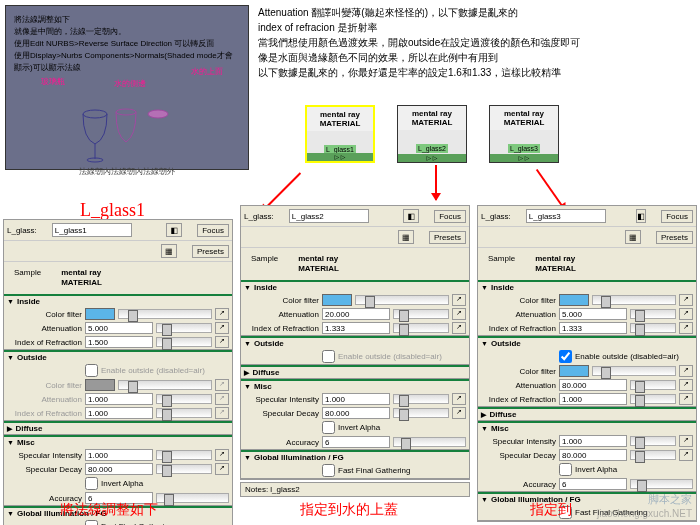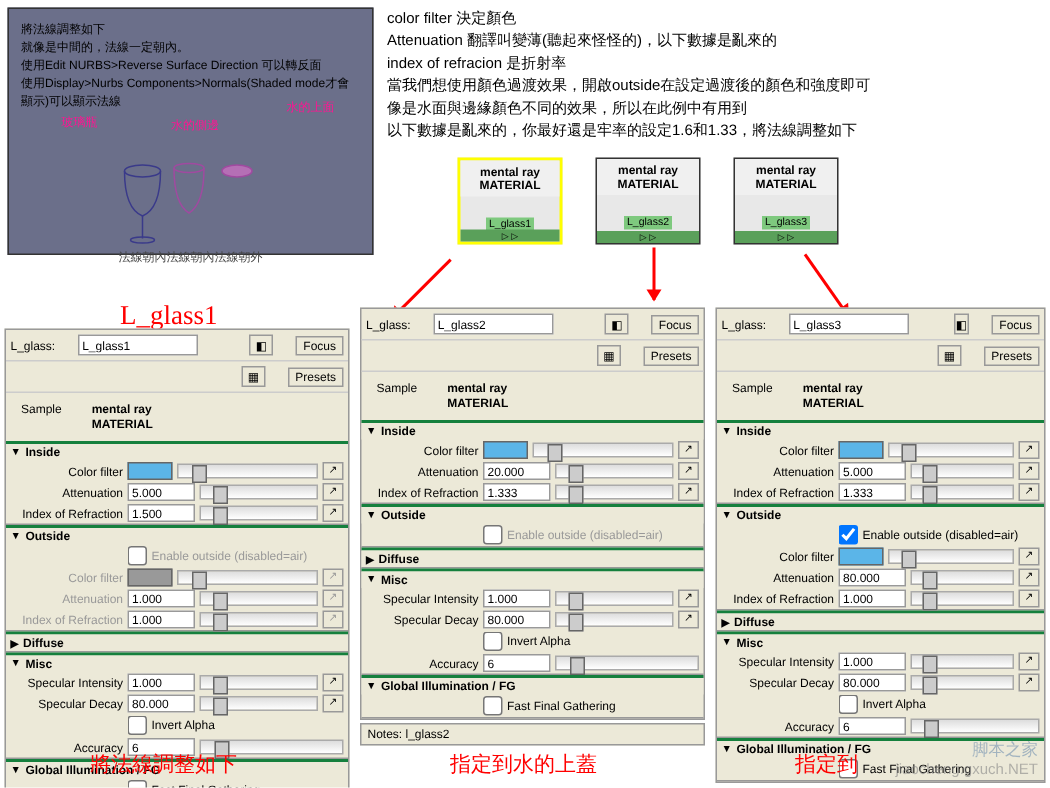--- a/index.html
+++ b/index.html
@@ -25,21 +25,21 @@
 .panel .hdr input[type=text]{flex:0 0 auto;width:80px;height:14px;font-size:8px;border:1px solid #999;padding:0 2px}
 .btn{background:#ece9d8;border:1px solid #999;padding:1px 4px;font-size:8px}
 .btn-sm{width:16px;height:14px;padding:0;text-align:center}
 .sample{padding:6px 10px;display:flex;align-items:flex-start;gap:20px}
 .sample .mt{font-size:8px;font-weight:bold;line-height:10px}
 .section{border-top:2px solid #15803d;border-bottom:1px solid #999}
 .section-h{background:#ece9d8;padding:1px 3px;font-weight:bold;font-size:8px;display:flex;align-items:center;gap:3px}
 .tri{font-size:7px}
 .row{display:flex;align-items:center;padding:1px 3px;gap:3px}
 .row .lbl{width:75px;text-align:right;font-size:8px}
-.row input[type=text]{width:45px;height:12px;font-size:8px;border:1px solid #999;padding:0 2px}
+.row input[type=text]{width:68px;height:12px;font-size:8px;border:1px solid #999;padding:0 2px}
 .row .slider{flex:1;height:10px;position:relative;background:linear-gradient(#ddd,#fff);border:1px solid #aaa}
 .row .slider::after{content:"";position:absolute;width:8px;height:10px;background:#ccc;border:1px solid #666;left:10%}
 .swatch{width:30px;height:12px;border:1px solid #666}
 .swatch.blue{background:#5bb5e8}
 .swatch.grey{background:#999}
 .row .icn{width:14px;height:12px;border:1px solid #999;background:#ece9d8;font-size:7px;text-align:center}
 .disabled{color:#999}
 .bottom-txt{position:absolute;color:#f00;font-size:14px;font-family:"Microsoft YaHei"}
 .wm{position:absolute;right:8px;bottom:6px;color:#888;font-size:10px;opacity:.6}
 .wm2{position:absolute;right:8px;bottom:18px;color:#5a7fa8;font-size:11px;opacity:.5}
@@ -76,26 +76,25 @@
         </svg>
       <div class="glass-label">法線朝外</div>
     </div>
   </div>
   <div class="pink-label" style="position:absolute;left:35px;top:70px">玻璃瓶</div>
   <div class="pink-label" style="position:absolute;left:108px;top:72px">水的側邊</div>
   <div class="pink-label" style="position:absolute;left:185px;top:60px">水的上面</div>
 </div>
 
 <div class="top-text">
-  <div>color filter 決定顏色</div>
   <div>Attenuation 翻譯叫變薄(聽起來怪怪的)，以下數據是亂來的</div>
   <div>index of refracion 是折射率</div>
   <div>當我們想使用顏色過渡效果，開啟outside在設定過渡後的顏色和強度即可</div>
   <div>像是水面與邊緣顏色不同的效果，所以在此例中有用到</div>
-  <div>以下數據是亂來的，你最好還是牢率的設定1.6和1.33，將法線調整如下</div>
+  <div>以下數據是亂來的，你最好還是牢率的設定1.6和1.33，這樣比較精準</div>
 </div>
 
 <div class="mat-nodes">
   <div class="mat-node yellow">
     <div class="top"><span>mental ray</span><br><span>MATERIAL</span></div>
     <div class="lbl">L_glass1</div>
     <div class="io">▷ ▷</div>
   </div>
   <div class="mat-node">
     <div class="top"><span>mental ray</span><br><span>MATERIAL</span></div>

